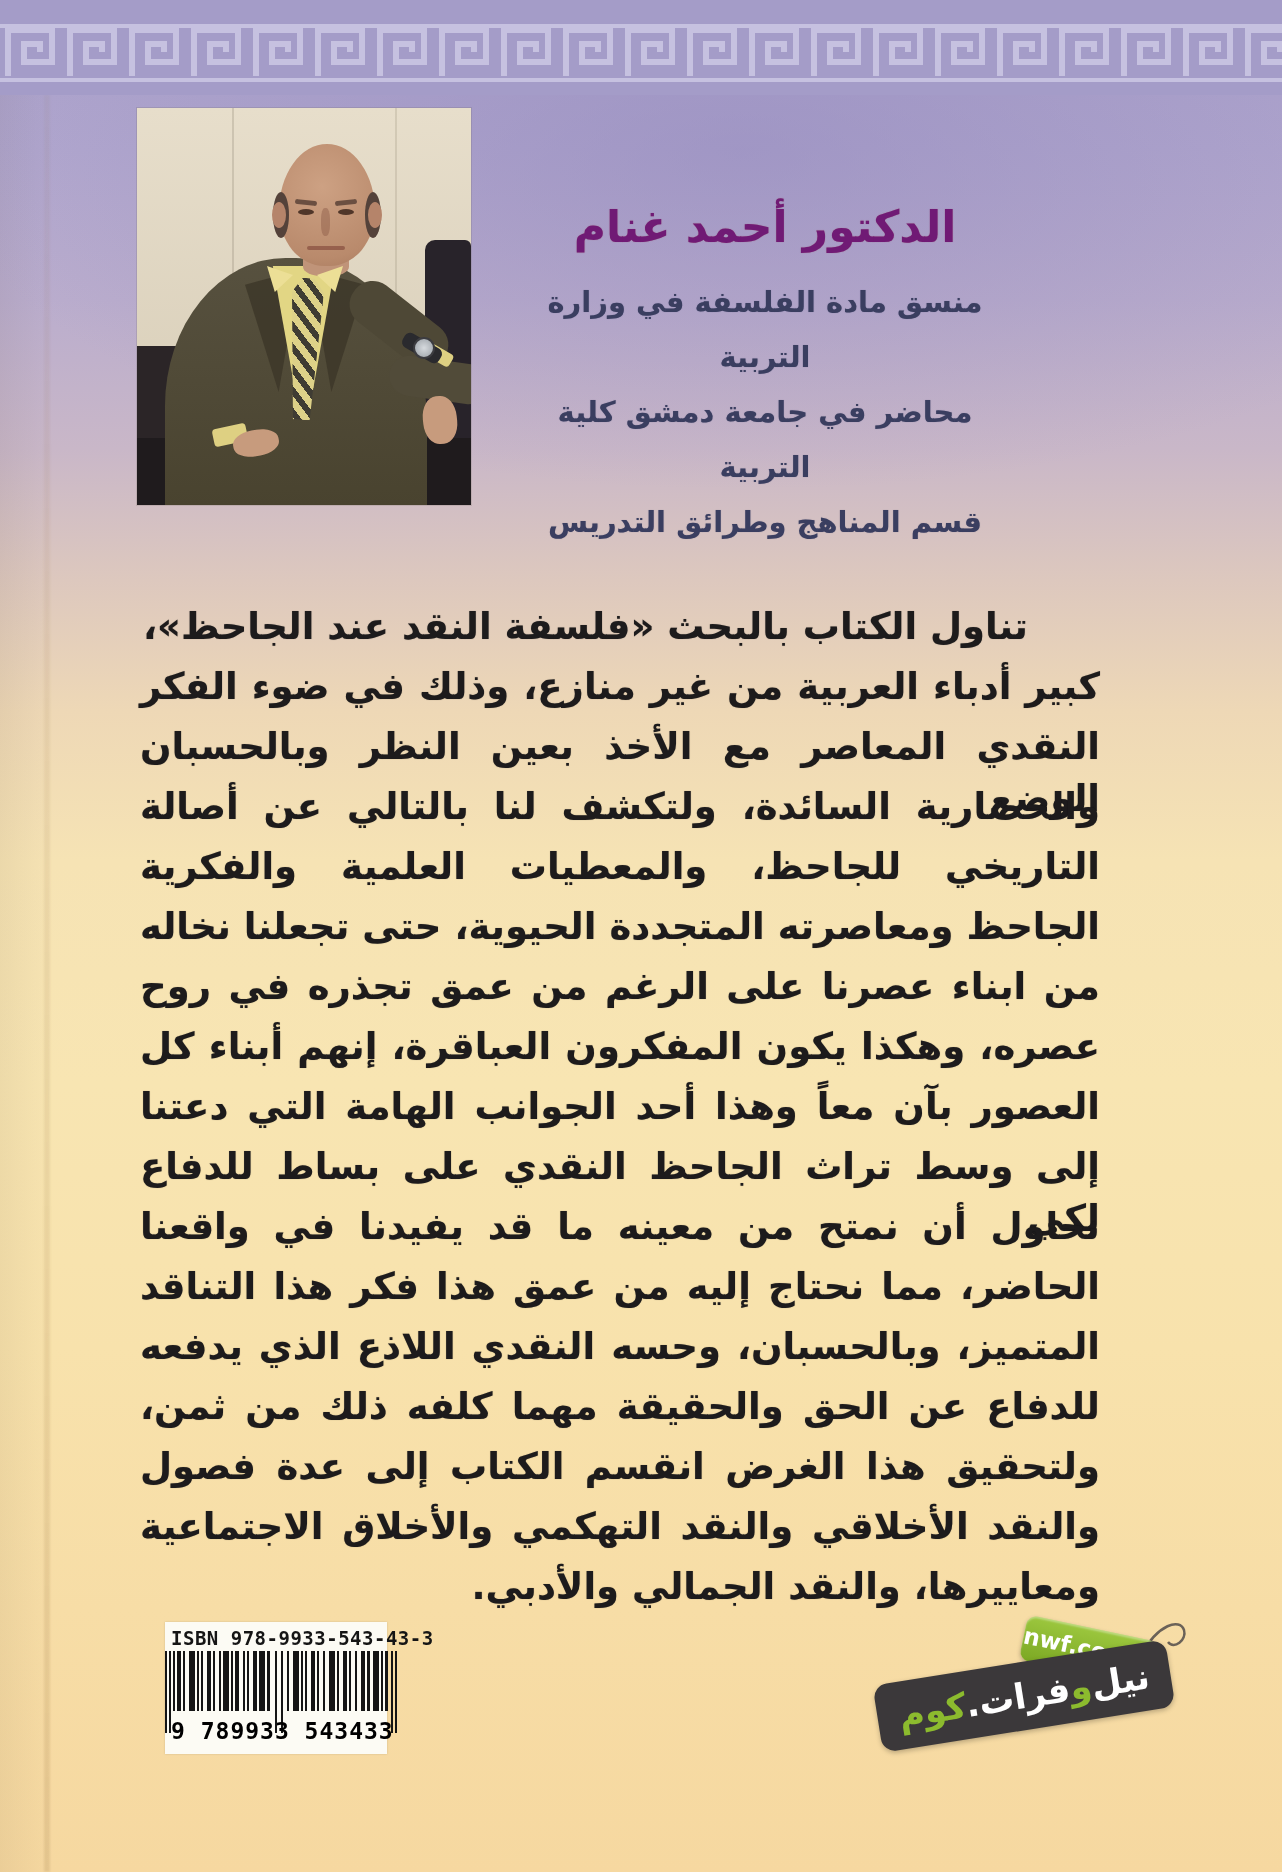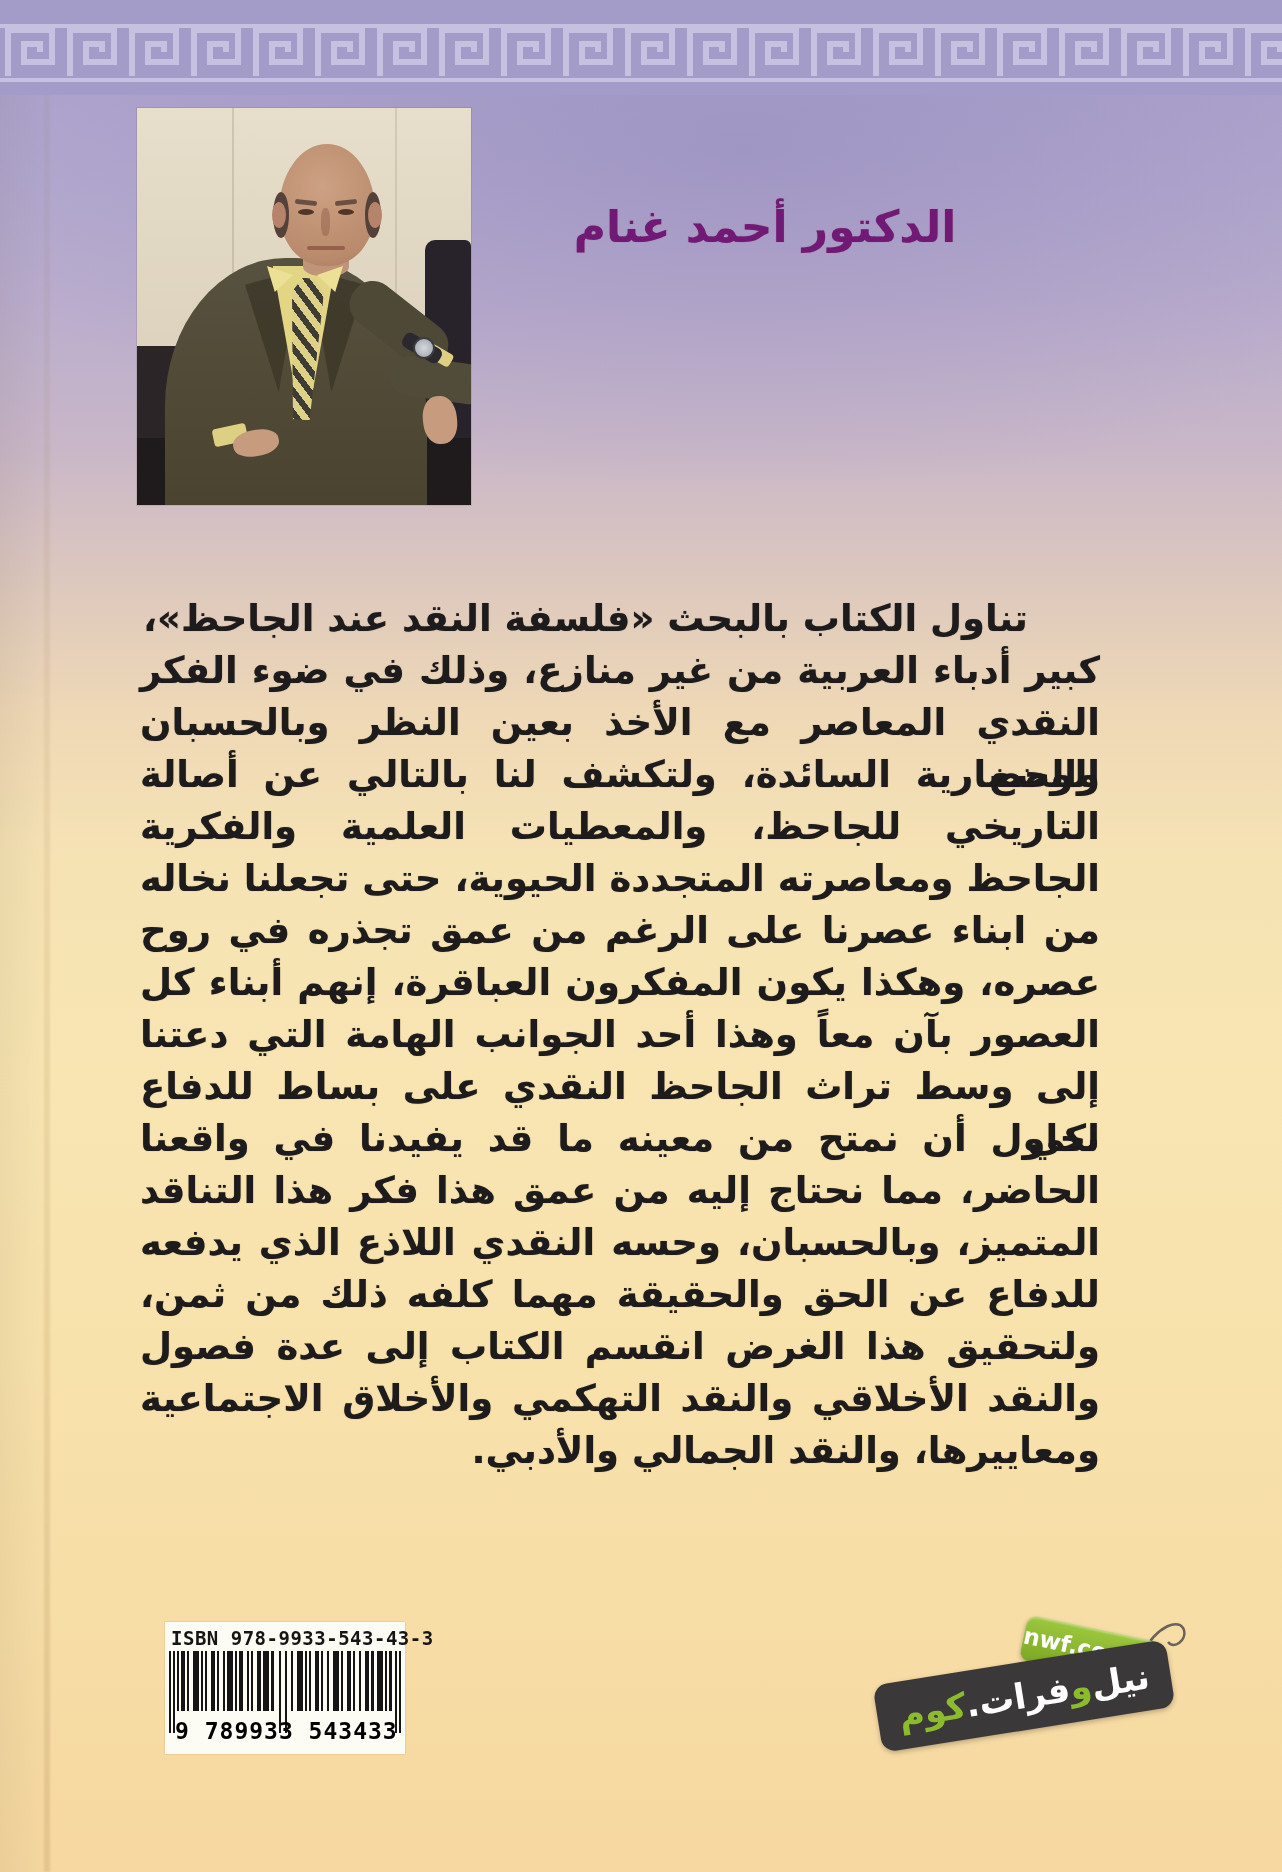--- a/index.html
+++ b/index.html
@@ -77,26 +77,26 @@
   .author-block{position:absolute;left:525px;top:203px;width:480px;text-align:center;direction:rtl;}
   .author-name{color:#701a75;font-size:44px;font-weight:700;letter-spacing:0;line-height:1.1;
                text-shadow:0 0 1px rgba(150,40,40,.4);}
   .author-roles{margin-top:24px;color:#3a3e60;font-size:29px;font-weight:700;line-height:55px;
                 text-shadow:0 0 1px rgba(40,45,90,.35);}
 
   
   .synopsis{position:absolute;right:182px;top:593px;width:960px;direction:rtl;
             color:#1d1b1c;font-size:37px;font-weight:700;}
   .syn-line{height:52px;line-height:52px;text-align:justify;text-align-last:justify;white-space:normal;
-            text-shadow:0 0 1px rgba(0,0,0,.35);}
+            text-shadow:0 0 1px rgba(0,0,0,.35);margin-top:8px;}
   .syn-line.first{padding-right:72px;text-align-last:right;}
   .syn-line.last{text-align-last:right;}
 
   
-  .barcode{position:absolute;left:165px;top:1622px;width:240px;height:132px;background:#fcfbf4;
+  .barcode{position:absolute;left:165px;top:1622px;width:222px;height:132px;background:#fcfbf4;
            box-shadow:0 0 2px rgba(0,0,0,.15);}
   .isbn-label{margin:5px 6px 2px 6px;text-align:center;font-family:"DejaVu Sans Mono",monospace;
               font-weight:700;font-size:19px;letter-spacing:.5px;color:#151515;white-space:nowrap;}
   .bars-wrap{position:relative;width:232px;margin:0 auto;height:86px;}
   .bars-wrap svg{position:absolute;left:0;top:0;}
   .guard{position:absolute;top:0;width:2px;height:82px;background:#151515;}
   .g1{left:0;} .g2{left:4px;} .g3{left:110px;} .g4{left:116px;} .g5{left:226px;} .g6{left:230px;}
   .isbn-digits{position:absolute;left:6px;top:67px;width:220px;text-align:center;
                font-family:"DejaVu Sans Mono",monospace;font-weight:700;font-size:23px;color:#000000;
                letter-spacing:1px;white-space:nowrap;}
@@ -168,20 +168,25 @@
   <div class="cuff-r"></div>
   <div class="watch-strap"></div>
   <div class="watch-face"></div>
   <div class="hand-r"></div>
   <div class="cuff-l"></div>
   <div class="hand-l"></div>
 </div>
 
 <div class="author-block">
   <div class="author-name">الدكتور أحمد غنام</div>
+  <div class="author-roles">
+    <div>منسق مادة الفلسفة في وزارة التربية</div>
+    <div>محاضر في جامعة دمشق كلية التربية</div>
+    <div>قسم المناهج وطرائق التدريس</div>
+  </div>
 </div>
 
 <div class="synopsis">
   <div class="syn-line first">تناول الكتاب بالبحث «فلسفة النقد عند الجاحظ»،</div>
   <div class="syn-line">كبير أدباء العربية من غير منازع، وذلك في ضوء الفكر</div>
   <div class="syn-line">النقدي المعاصر مع الأخذ بعين النظر وبالحسبان الوضع</div>
   <div class="syn-line">والحضارية السائدة، ولتكشف لنا بالتالي عن أصالة</div>
   <div class="syn-line">التاريخي للجاحظ، والمعطيات العلمية والفكرية</div>
   <div class="syn-line">الجاحظ ومعاصرته المتجددة الحيوية، حتى تجعلنا نخاله</div>
   <div class="syn-line">من ابناء عصرنا على الرغم من عمق تجذره في روح</div>

